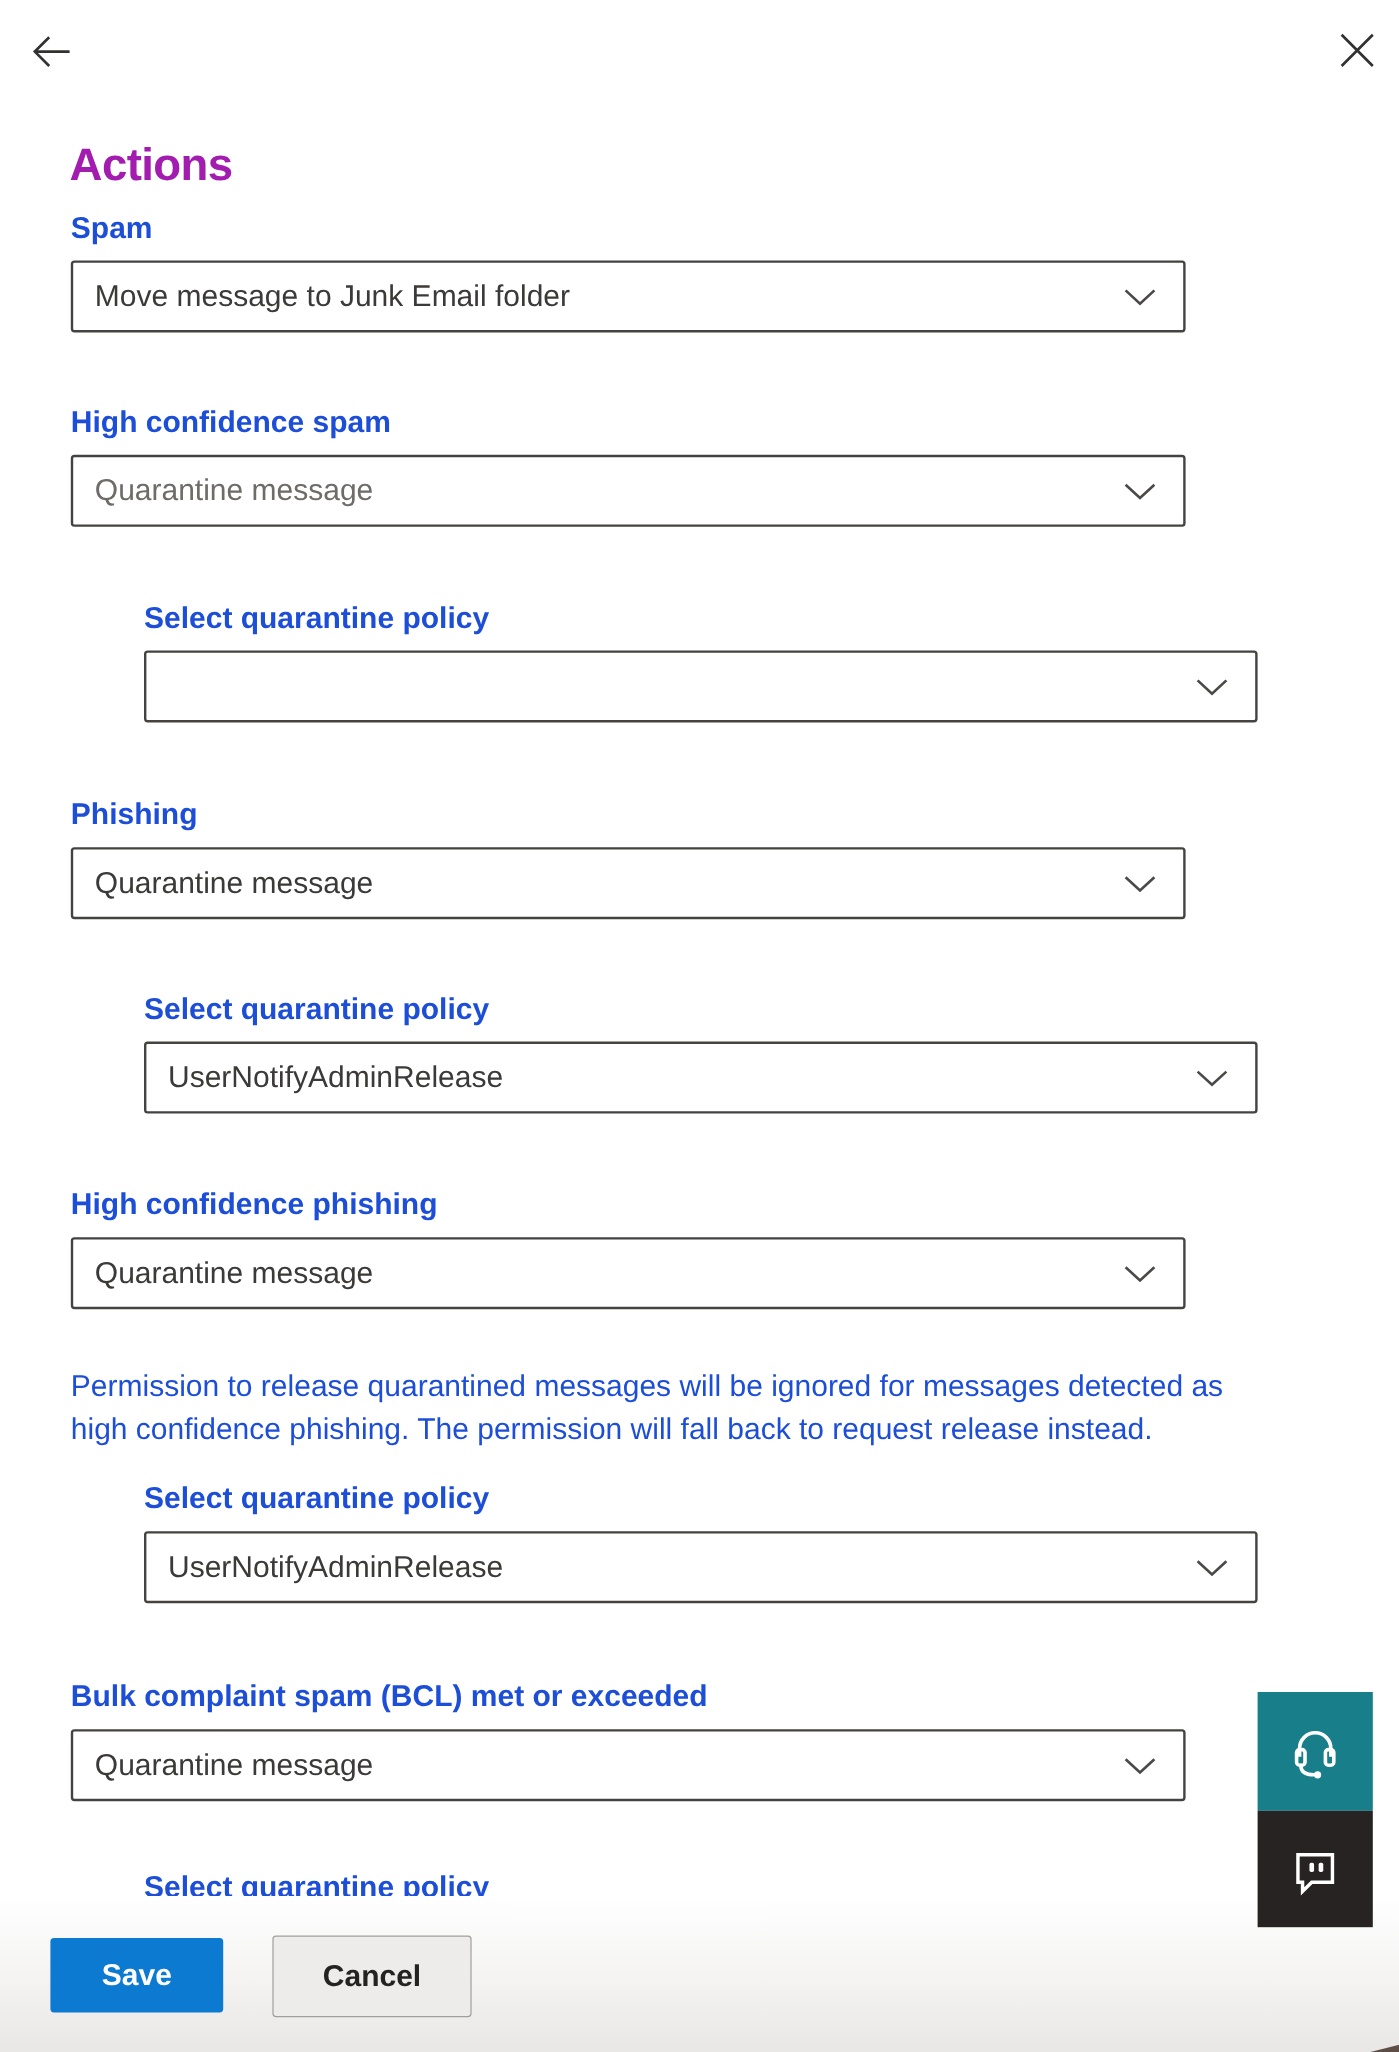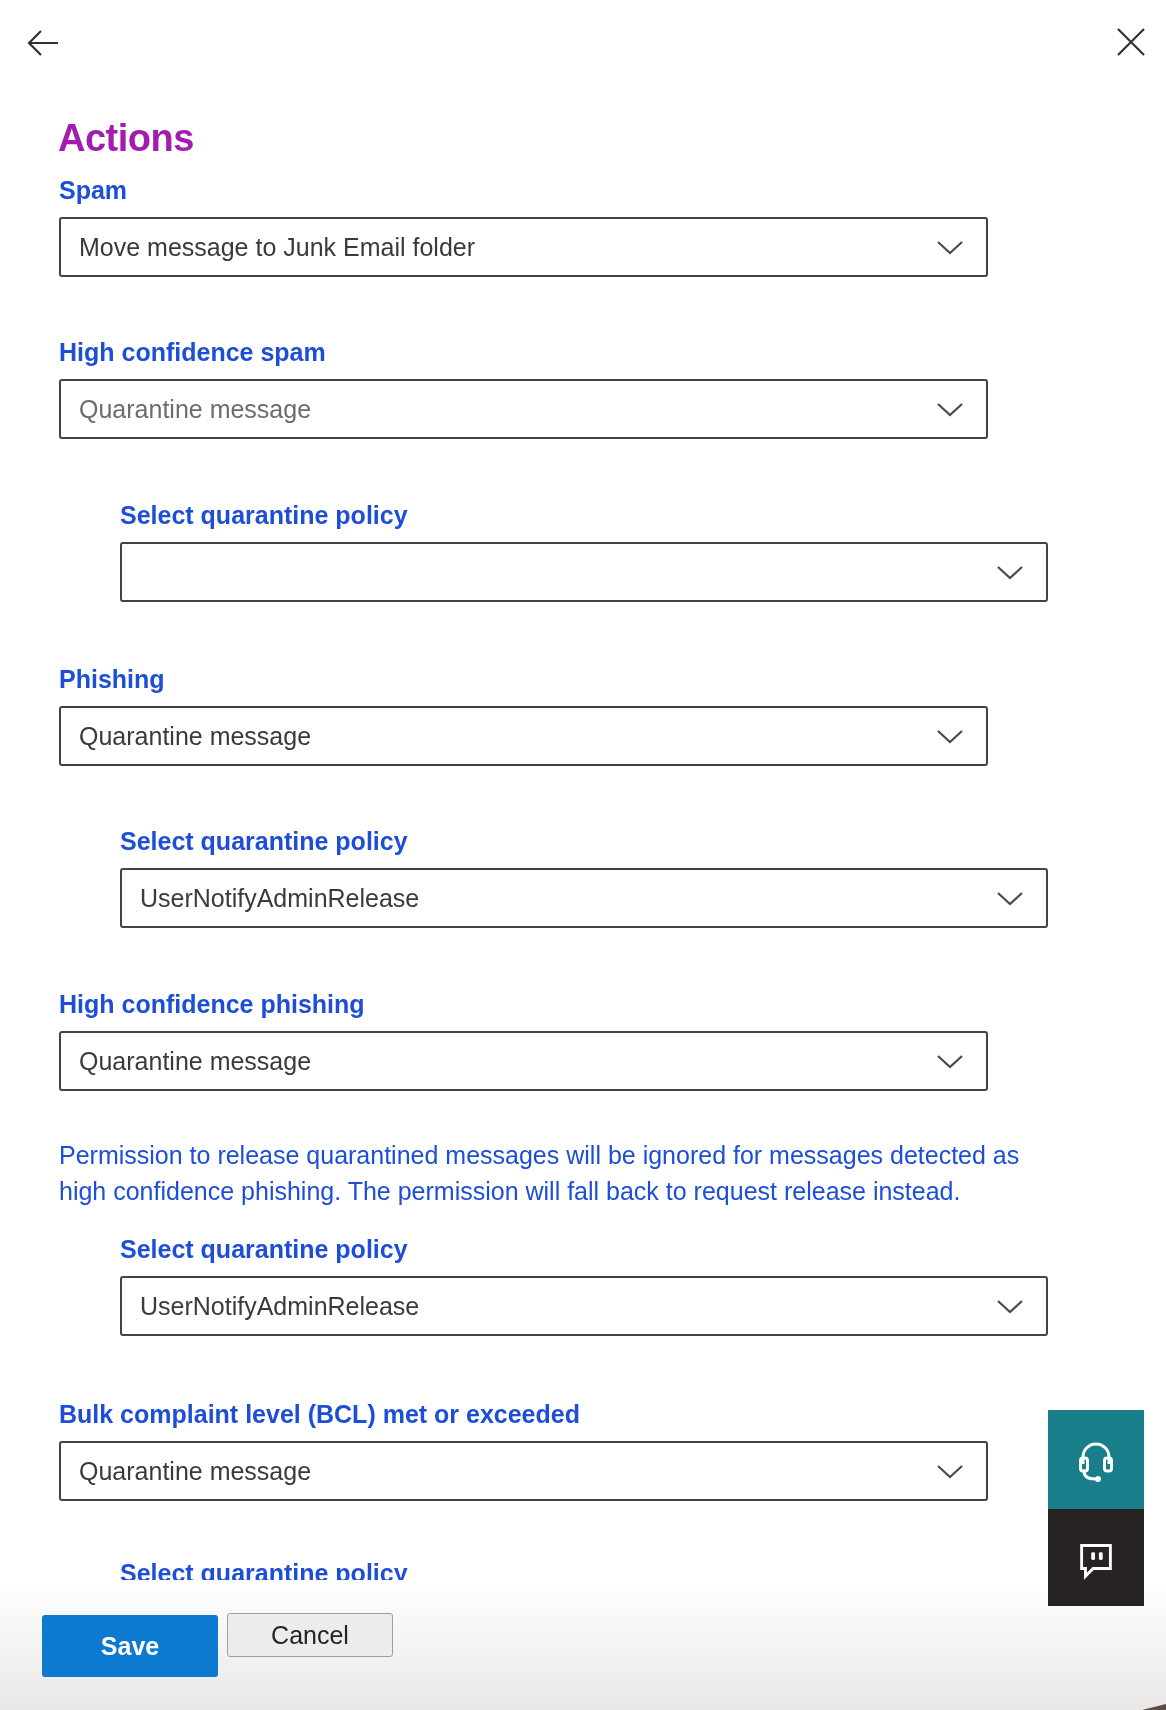--- a/index.html
+++ b/index.html
@@ -43,26 +43,26 @@
     position:absolute;left:59px;top:1137px;width:1010px;margin:0;
     font-size:25px;line-height:36px;color:#1d4ed8;font-weight:400;
   }
 
   
   .footer{
     position:absolute;left:0;top:1580px;width:1166px;height:130px;
     background:linear-gradient(180deg,#ffffff 0%,#f4f3f2 55%,#e8e7e6 100%);
   }
   .save{
-    position:absolute;left:42px;top:35px;width:176px;height:62px;
+    position:absolute;left:42px;top:35px;width:144px;height:62px;
     background:#0d7ad1;color:#ffffff;font-size:25px;font-weight:600;border-radius:3px;
   }
   .cancel{
-    position:absolute;left:227px;top:33px;width:166px;height:44px;
-    background:#edecea;color:#242322;font-size:25px;font-weight:400;
+    position:absolute;left:227px;top:33px;width:166px;height:68px;
+    background:#edecea;color:#242322;font-size:25px;font-weight:700;
     border:1px solid #a19f9d;border-radius:3px;box-sizing:border-box;
   }
 
   
   .help{position:absolute;left:1048px;top:1410px;width:96px;height:99px;background:#177e8a;display:flex;align-items:center;justify-content:center;}
   .feedback{position:absolute;left:1048px;top:1509px;width:96px;height:97px;background:#262322;display:flex;align-items:center;justify-content:center;}
 
   .corner{
     position:absolute;right:0;bottom:0;width:0;height:0;
     border-bottom:6px solid #47322c;border-left:24px solid transparent;opacity:.85;
@@ -152,21 +152,21 @@
     <div class="label">Select quarantine policy</div>
     <div class="dropdown">
       <span class="val">UserNotifyAdminRelease</span>
       <svg class="chev" width="28" height="15" viewBox="0 0 28 15" fill="none">
         <path d="M2 2 L14 13 L26 2" stroke="#4c4a48" stroke-width="2.2" fill="none"></path>
       </svg>
     </div>
   </div>
 
   <div class="field g8">
-    <div class="label">Bulk complaint level (BCL) met or exceeded</div>
+    <div class="label">Bulk complaint spam (BCL) met or exceeded</div>
     <div class="dropdown">
       <span class="val">Quarantine message</span>
       <svg class="chev" width="28" height="15" viewBox="0 0 28 15" fill="none">
         <path d="M2 2 L14 13 L26 2" stroke="#4c4a48" stroke-width="2.2" fill="none"></path>
       </svg>
     </div>
   </div>
 
   <div class="field g9">
     <div class="label">Select quarantine policy</div>

